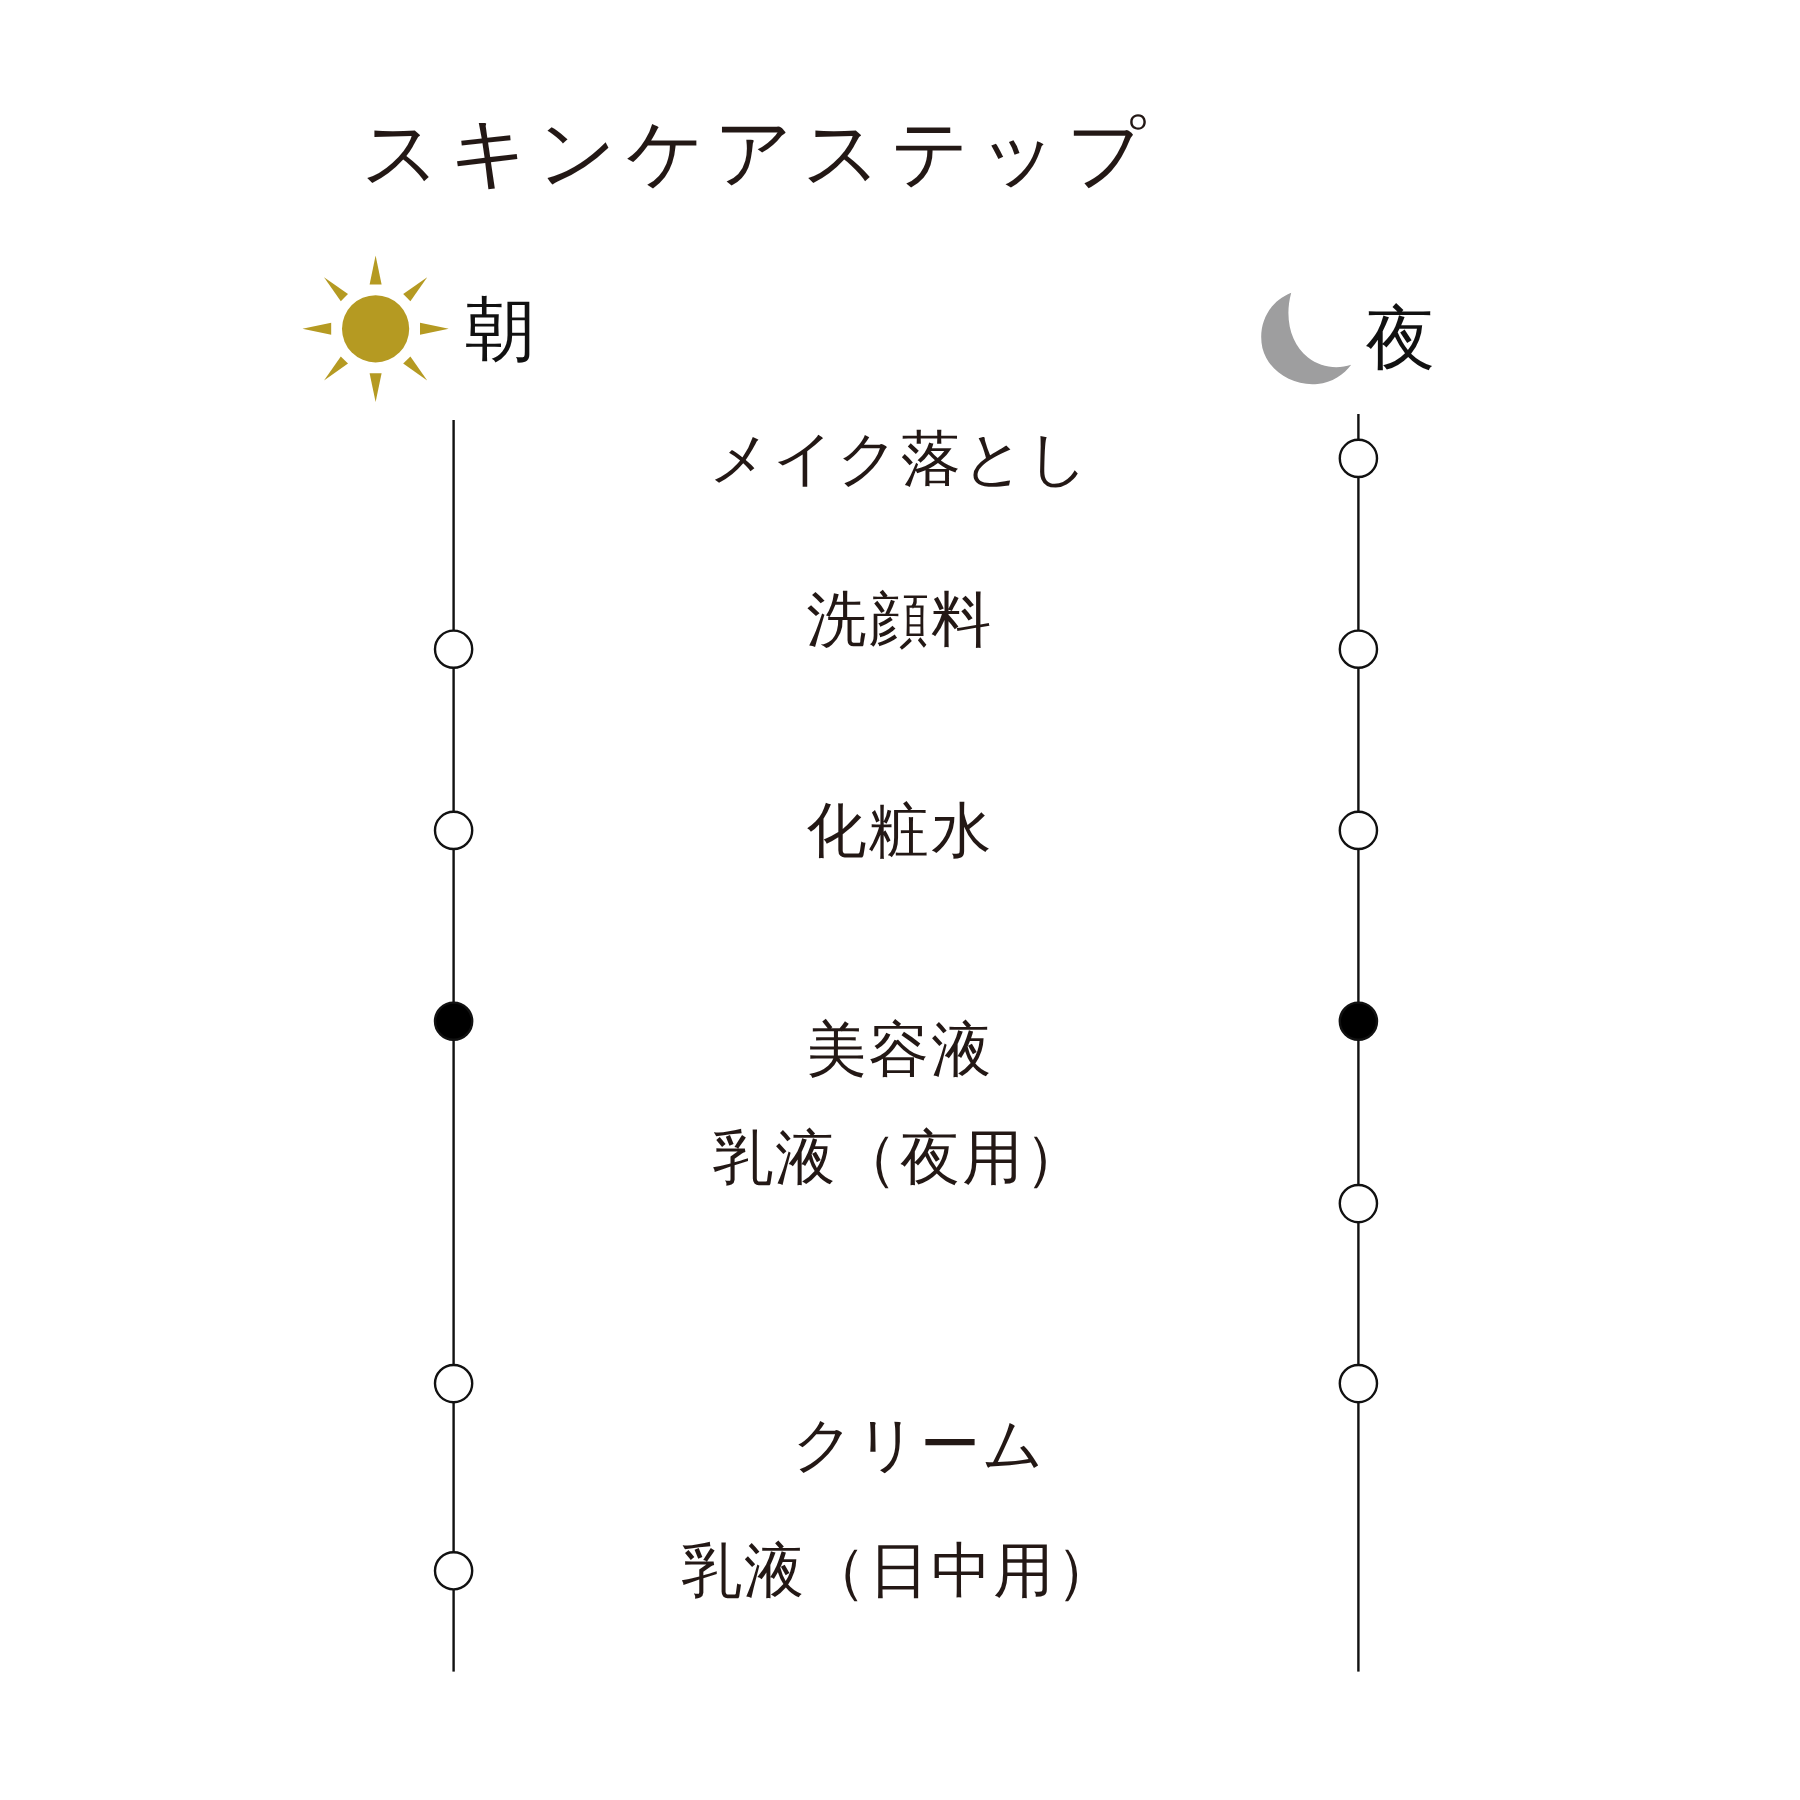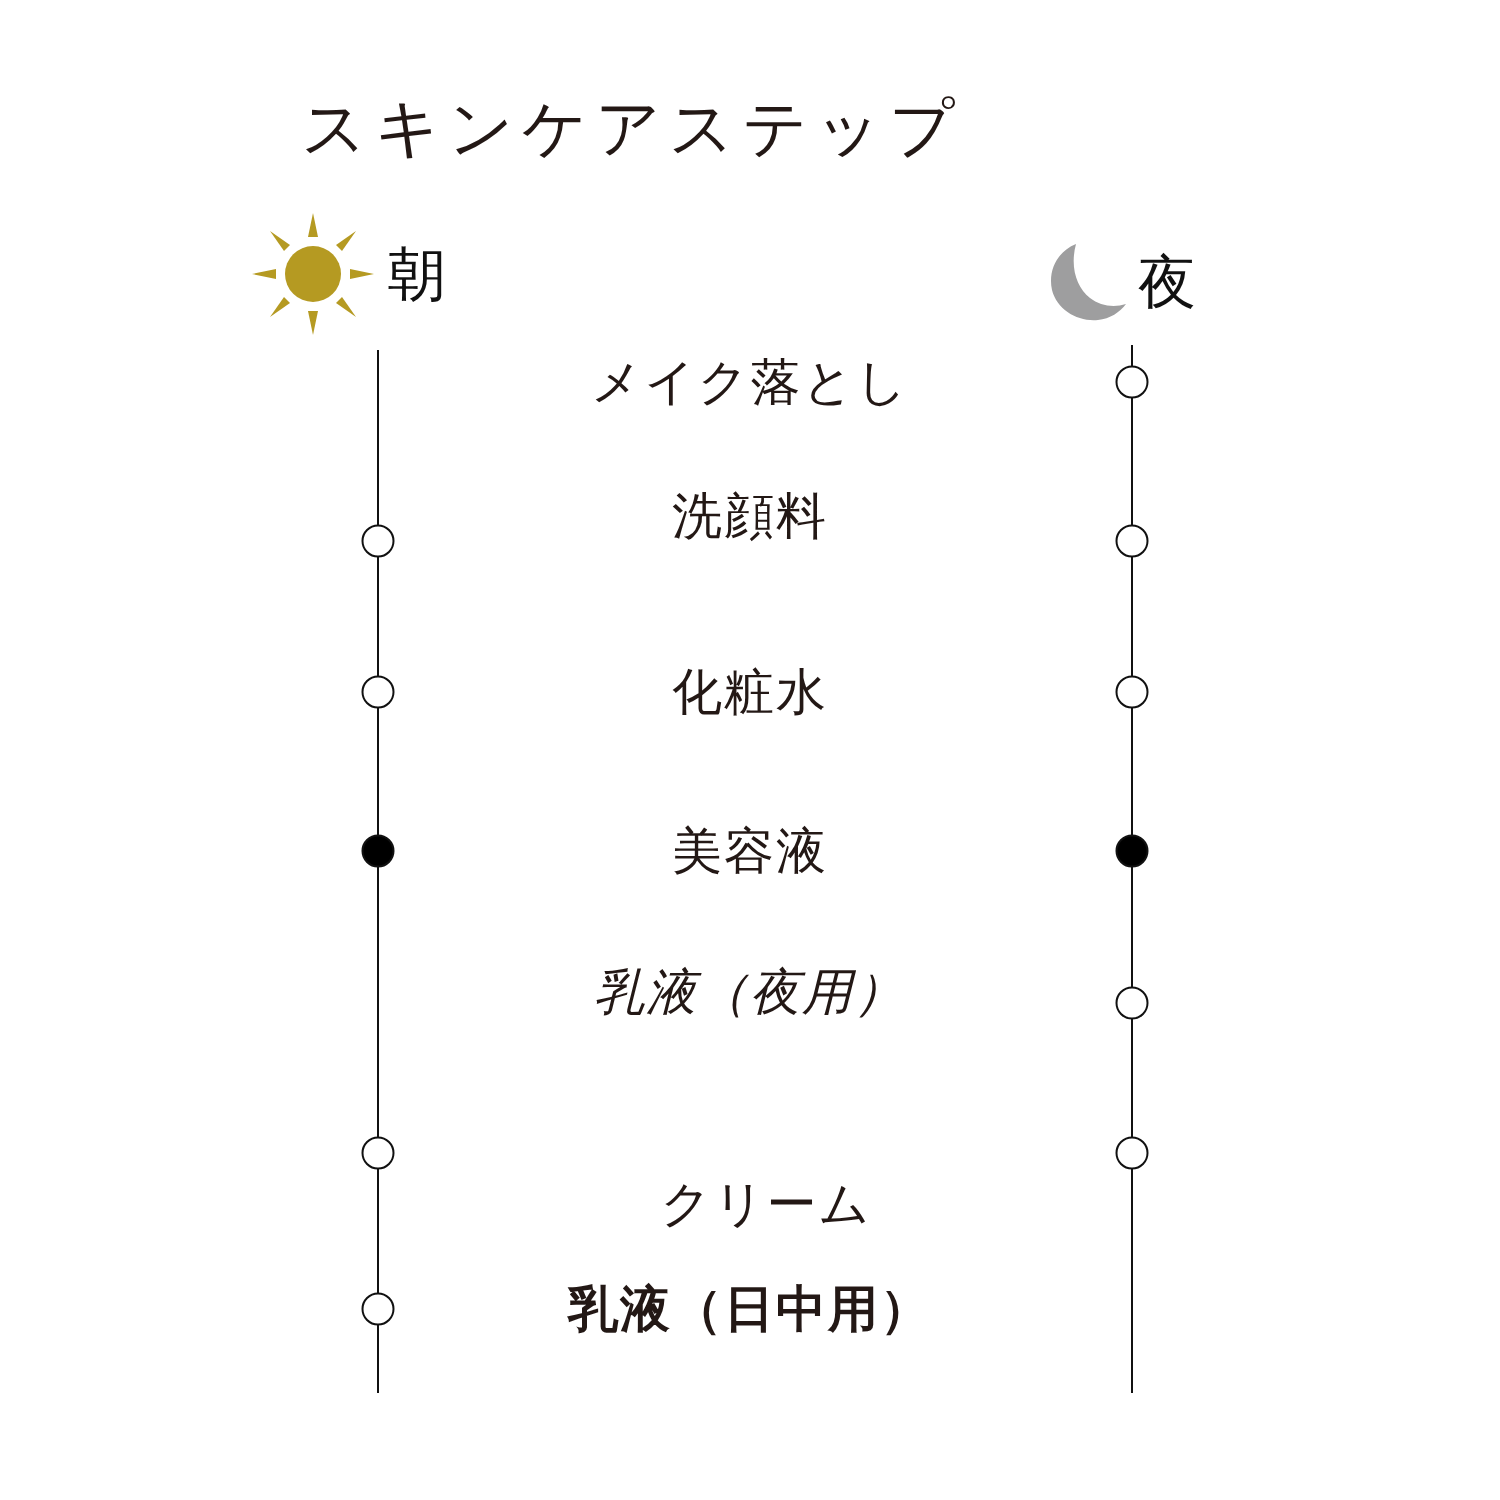--- a/index.html
+++ b/index.html
@@ -61,30 +61,30 @@
       <div class="step-label" style="top: 516px;">洗顔料</div>
       <div class="dot" style="left: 378px; top: 541px;"></div>
       <div class="dot" style="left: 1132px; top: 541px;"></div>
     </div>
     <div>
       <div class="step-label" style="top: 692px; font-family: Liberation Serif, serif;">化粧水</div>
       <div class="dot" style="left: 378px; top: 692px;"></div>
       <div class="dot" style="left: 1132px; top: 692px;"></div>
     </div>
     <div>
-      <div class="step-label" style="top: 851px;">美容液</div>
+      <div class="step-label" style="top: 880px; font-family: Liberation Mono, monospace;">美容液</div>
       <div class="dot filled" style="left: 378px; top: 851px;"></div>
       <div class="dot filled" style="left: 1132px; top: 851px;"></div>
     </div>
     <div>
-      <div class="step-label" style="top: 992px; font-style: italic;">乳液（夜用）</div>
+      <div class="step-label" style="top: 965px;">乳液（夜用）</div>
       <div class="dot" style="left: 1132px; top: 1003px;"></div>
     </div>
     <div>
       <div class="step-label" style="top: 1204px; margin-left: 16px;">クリーム</div>
       <div class="dot" style="left: 378px; top: 1153px;"></div>
       <div class="dot" style="left: 1132px; top: 1153px;"></div>
     </div>
     <div>
-      <div class="step-label" style="top: 1309px; font-weight: bold;">乳液（日中用）</div>
+      <div class="step-label" style="top: 1309px;">乳液（日中用）</div>
       <div class="dot" style="left: 378px; top: 1309px;"></div>
     </div>
   </div>
 
 </body></html>

